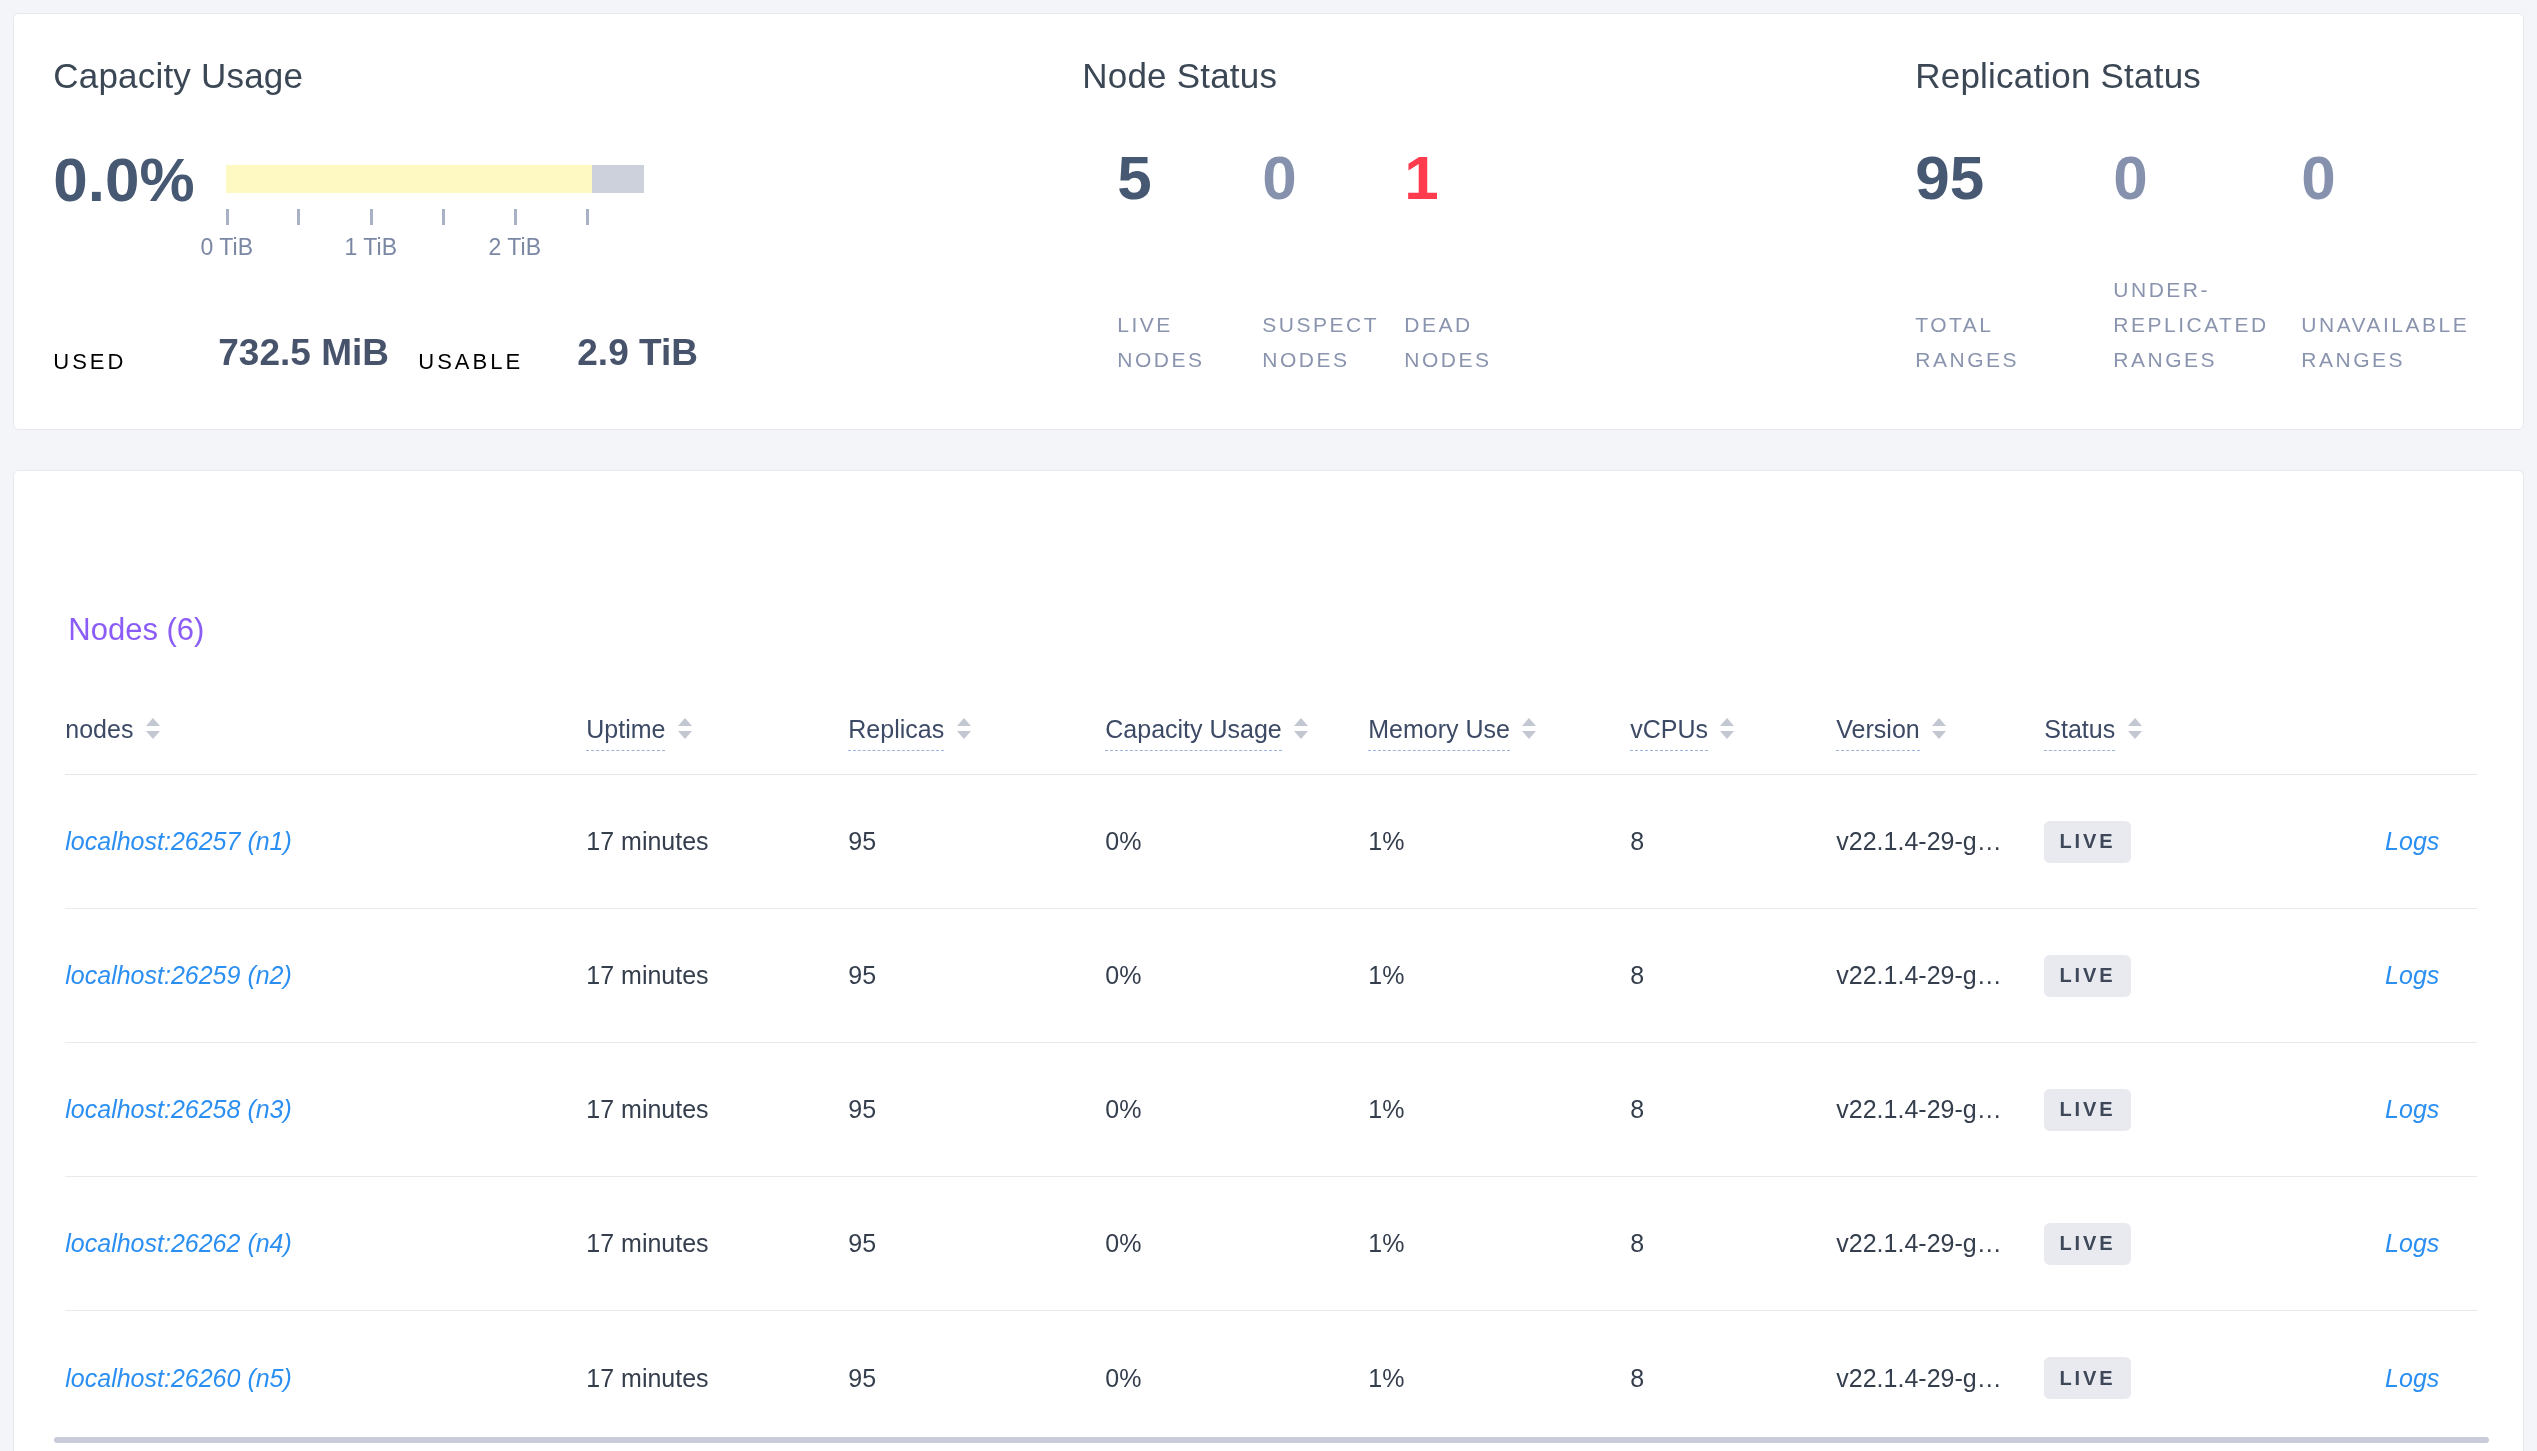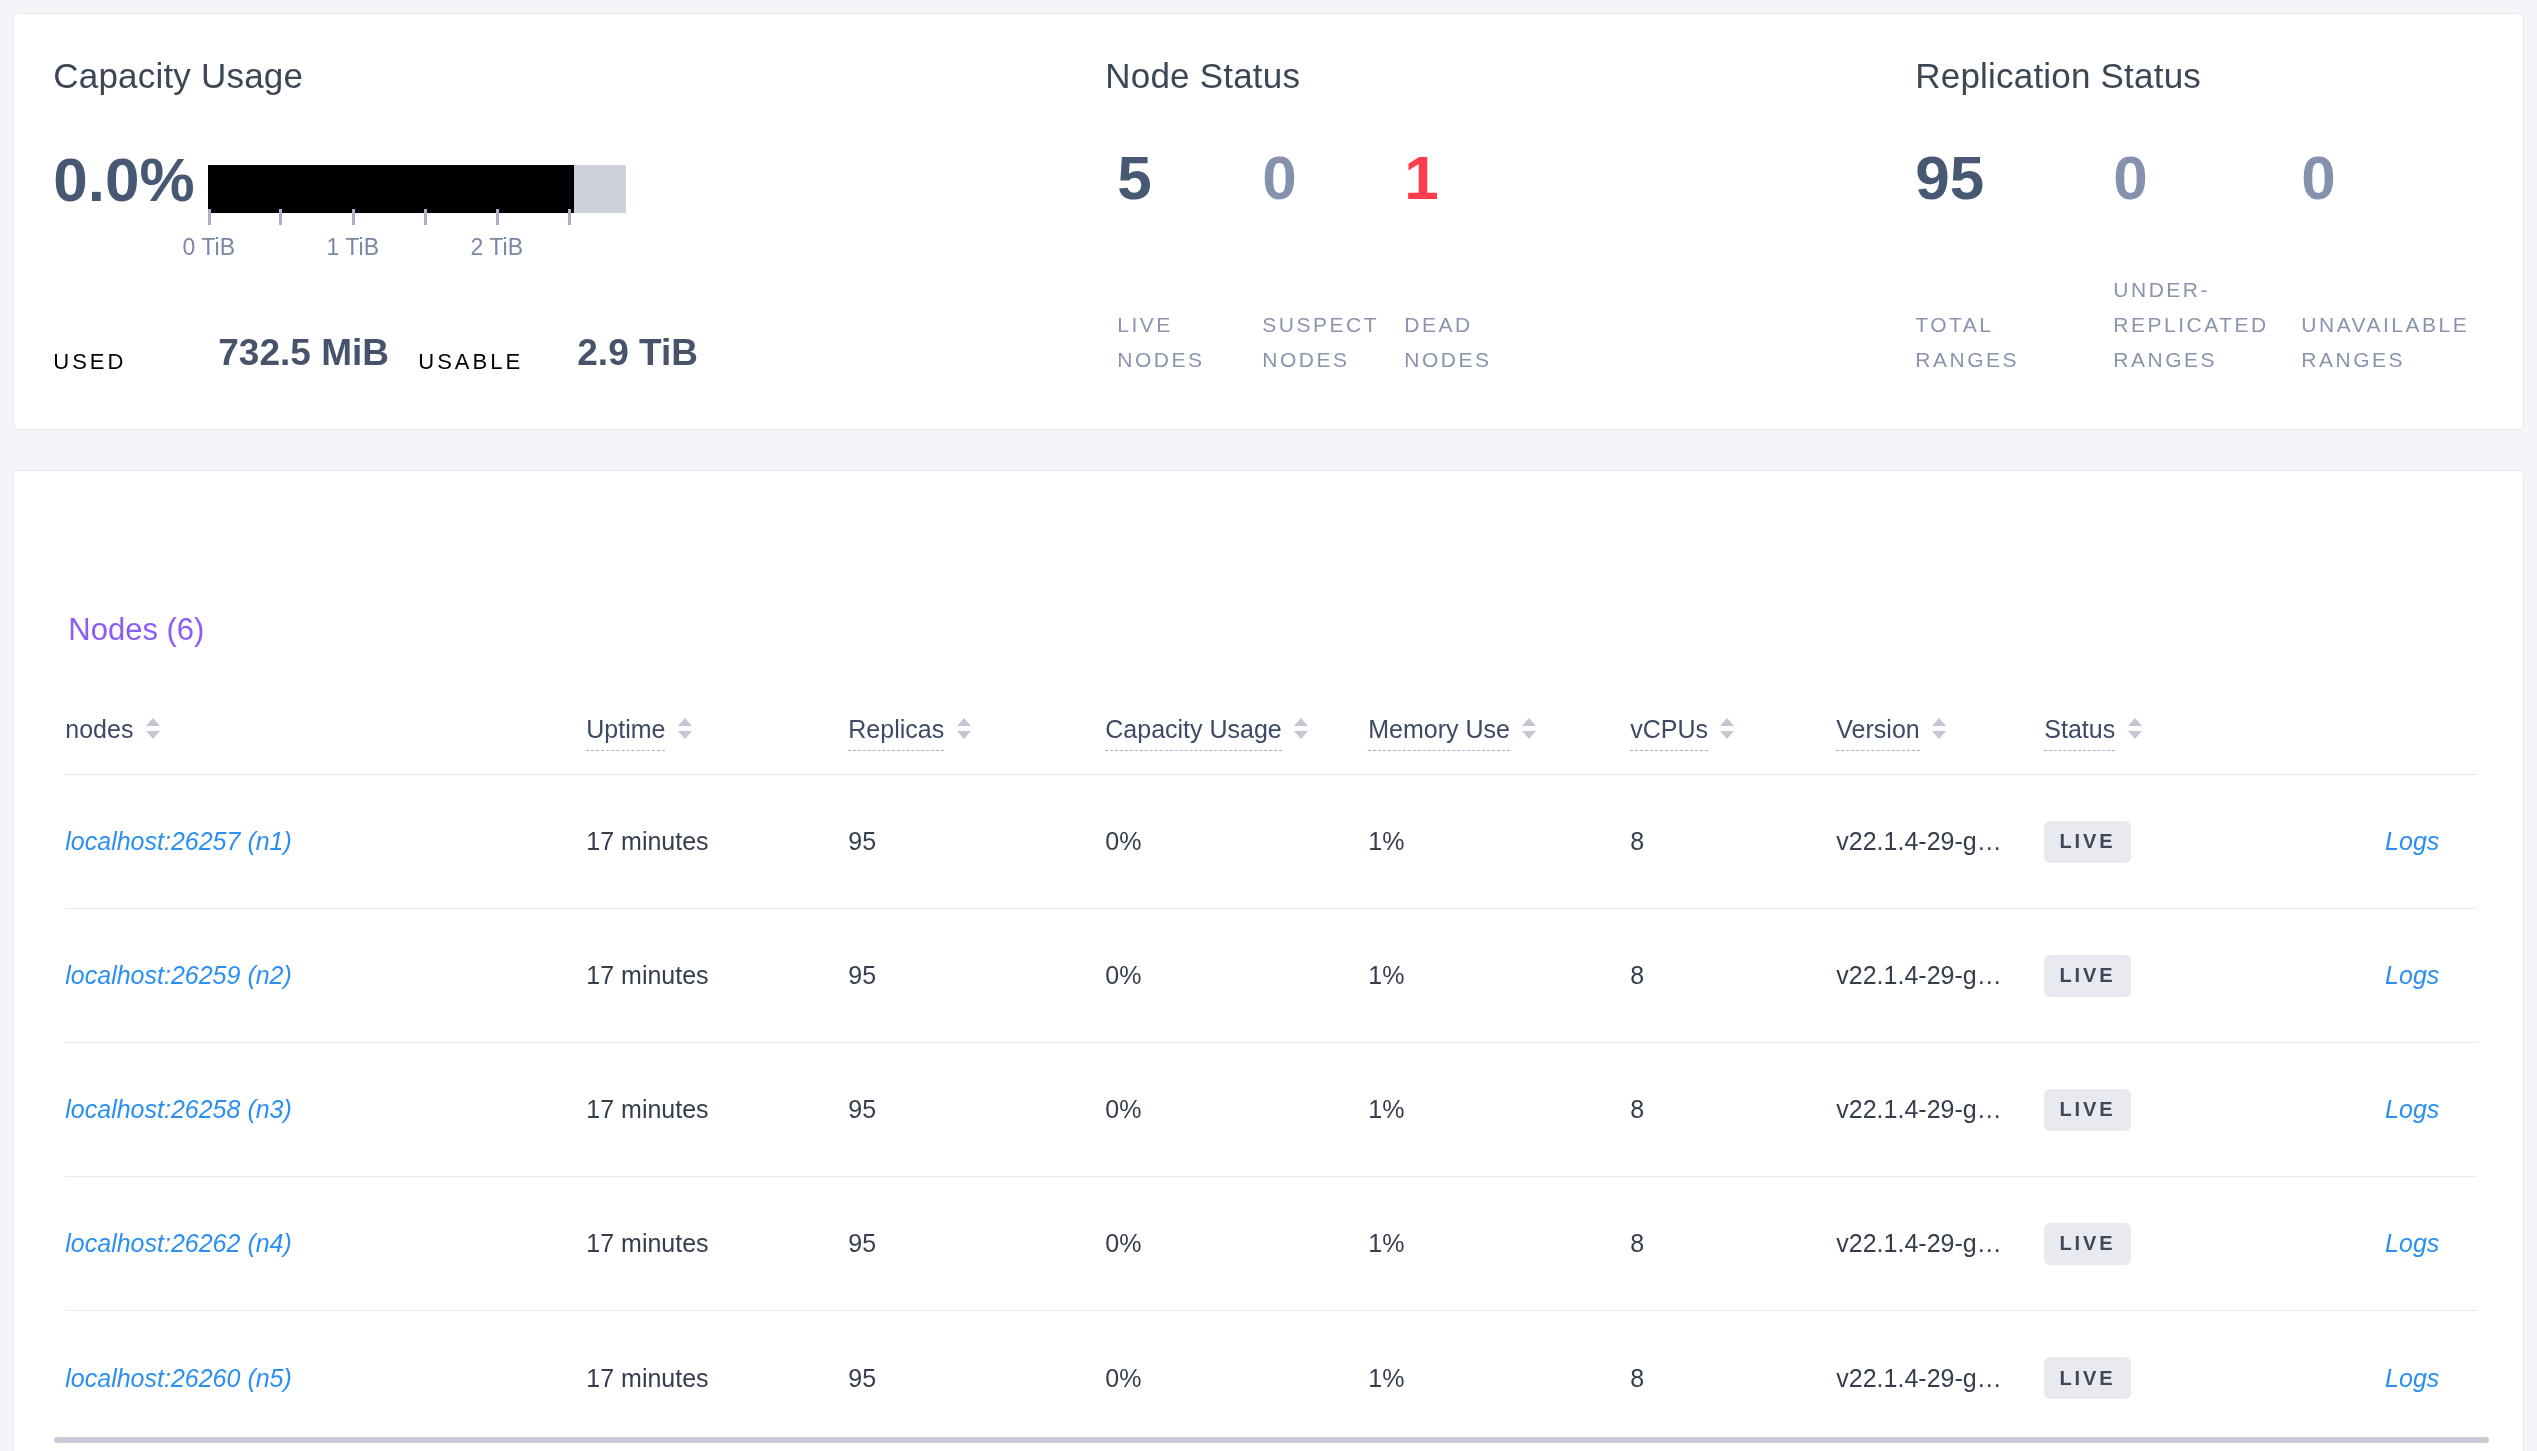--- a/index.html
+++ b/index.html
@@ -20,42 +20,42 @@
   }
   #summary-card { left:13.3px; top:13.3px; width:2511px; height:417px; }
   #main-card    { left:13.3px; top:470px; width:2511px; height:991px; border-bottom:none; }
 
   
   .panel-title {
     position:absolute; top:42px;
     font-size:35px; font-weight:500; color:#3b4754; letter-spacing:0.2px;
   }
   #cap-title  { left:39px; }
-  #ns-title   { left:1091px;text-align:right; }
+  #ns-title   { left:1068px;text-align:right; }
   #repl-title { left:1901px; }
 
   .big-num {
     position:absolute; top:133px;
     font-size:62px; font-weight:700; color:#475872; line-height:1;
   }
   .big-num.muted { color:#8591ad; }
   .big-num.red   { color:#ff3b4e; }
 
   .stat-label {
     position:absolute; top:293px;
     font-size:21px; font-weight:500; letter-spacing:2.5px;
     color:#8a94ae; line-height:35px; white-space:pre-line;
   }
   .stat-label.three-line { top:258px; }
 
   
   #cap-pct { left:39px; top:135px; }
   #cap-bar {
-    position:absolute; left:194px; top:151px; width:418px; height:48px;
-    background:#000000;
+    position:absolute; left:212px; top:151px; width:418px; height:28px;
+    background:#fef9c3;
   }
   #cap-bar .bar-dark {
     position:absolute; left:366px; top:0; bottom:0; right:0; background:#cdd1dc;
   }
   .tick {
     position:absolute; top:44px; width:2.9px; height:16px; background:#a9b2c4;
   }
   .tick-label {
     position:absolute; top:69px; width:133px; margin-left:-67px;
     text-align:center; font-size:23px; color:#7b88a4;

